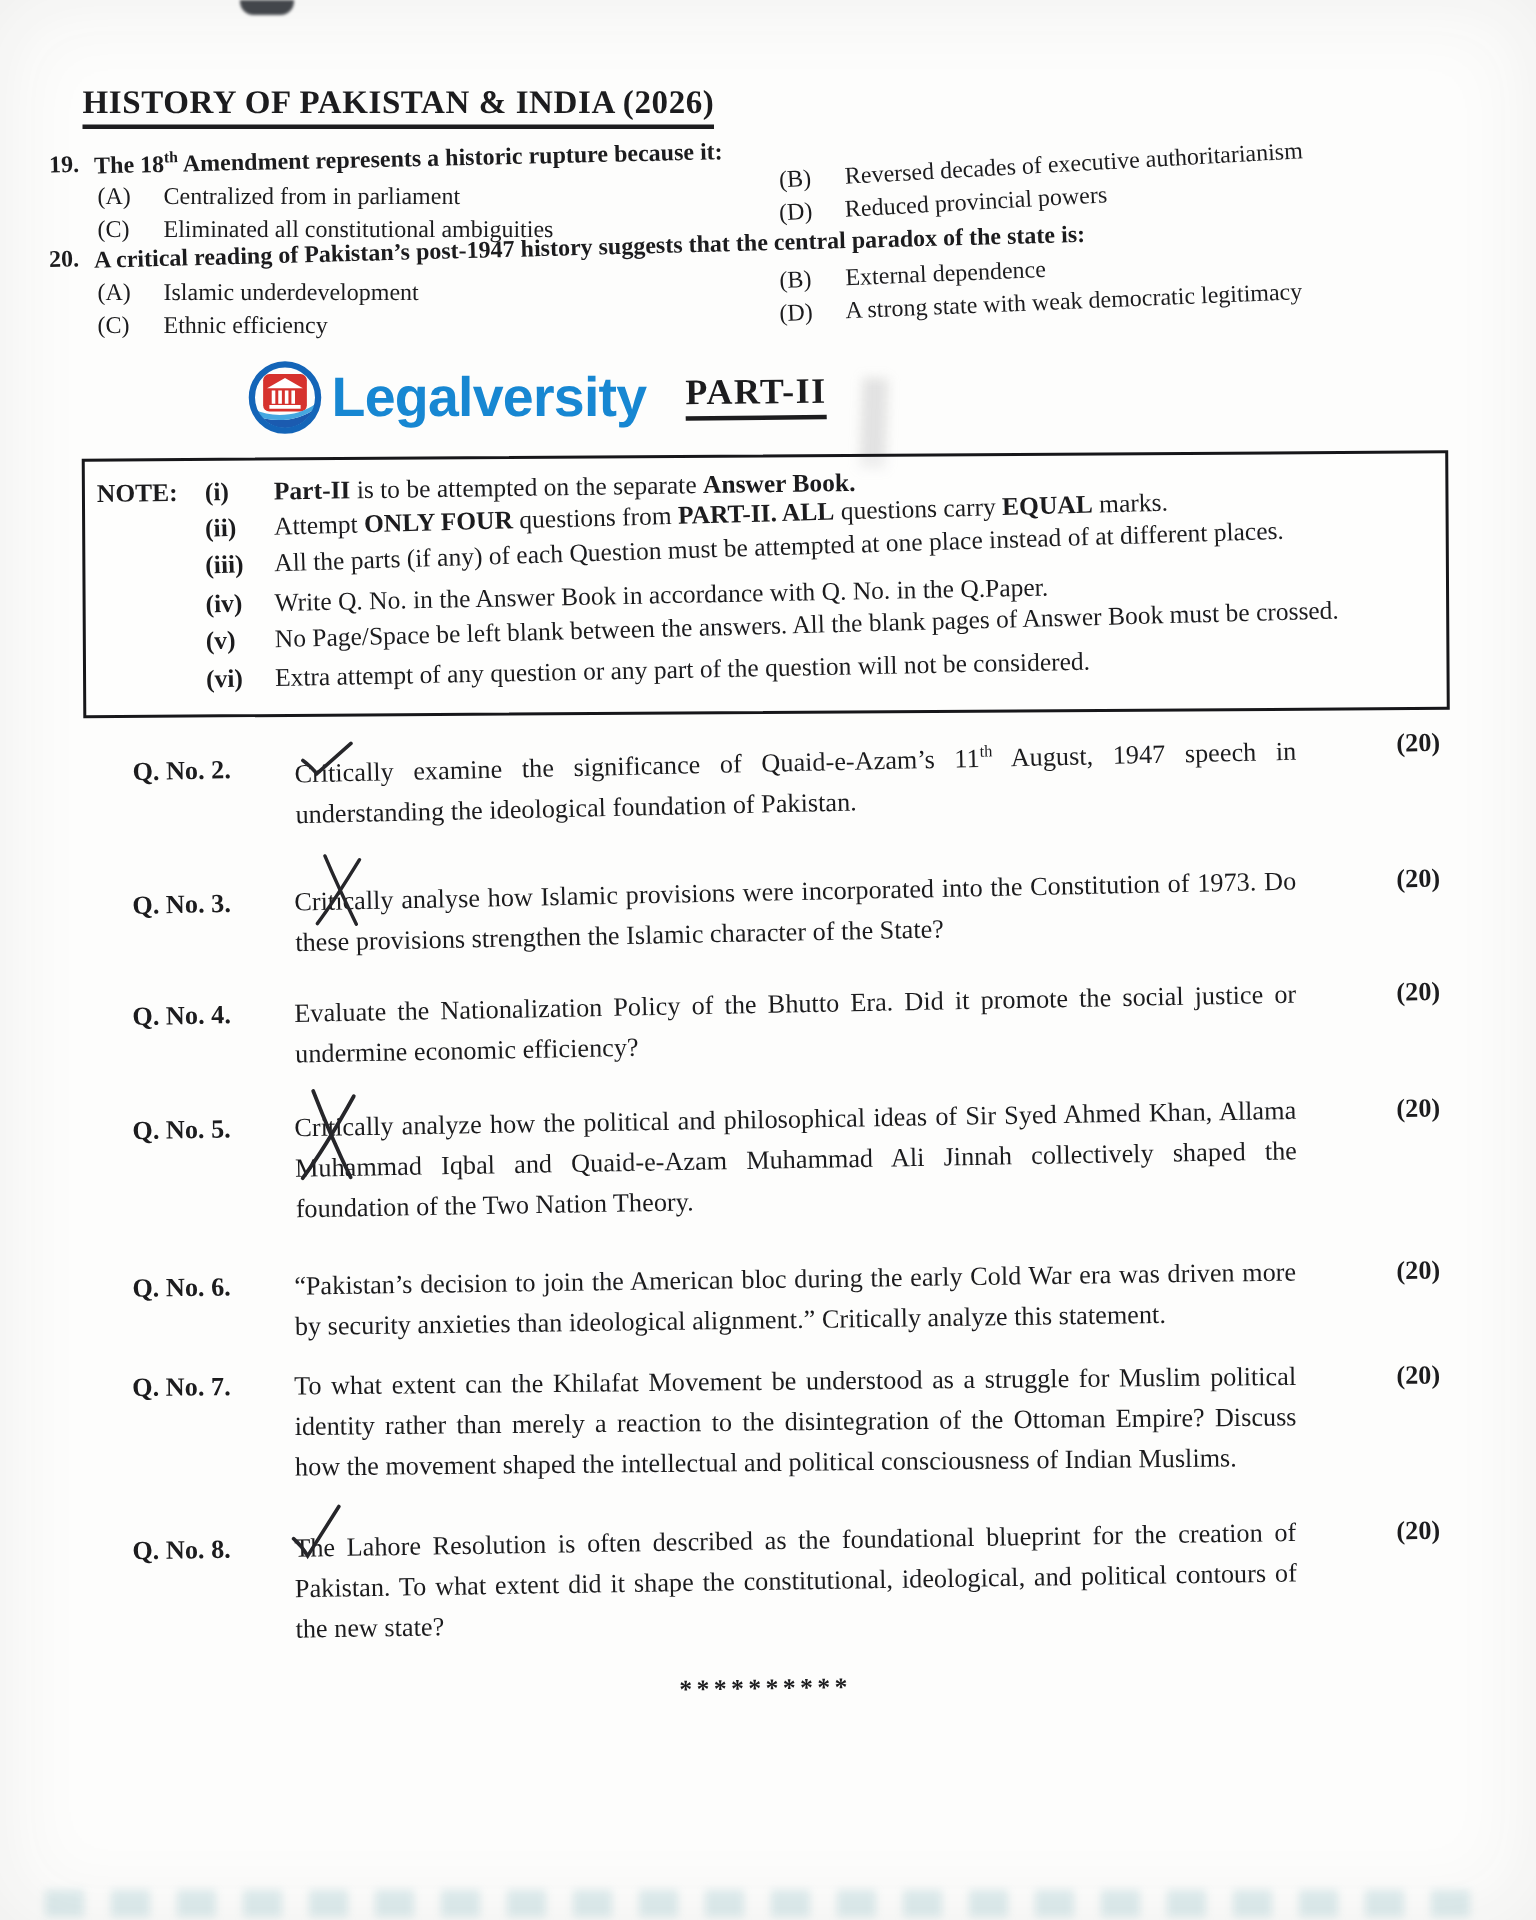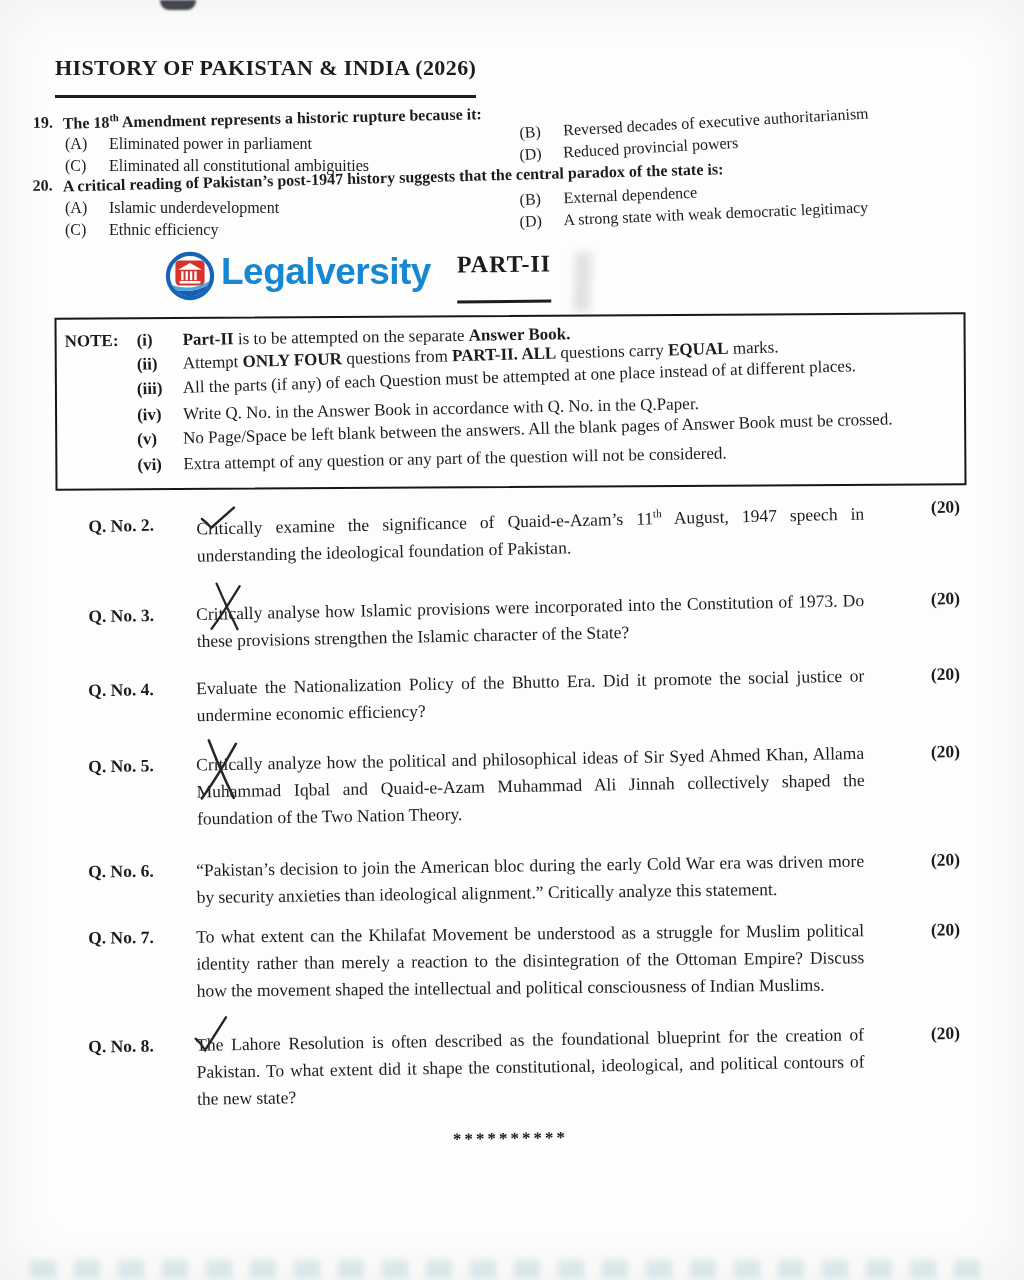--- a/index.html
+++ b/index.html
@@ -28,38 +28,38 @@
     position:absolute; left:30px; right:30px; top:1260px; height:18px;
     background:repeating-linear-gradient(90deg,
       rgba(96,165,175,0.20) 0 26px, rgba(255,255,255,0) 26px 44px);
     filter:blur(3px);
   }
 
   
   .doc-title {
     display:inline-block;
     font-size:22px; font-weight:bold; letter-spacing:.4px;
-    padding-bottom:14px; border-bottom:3px solid #1d1d1f;
+    padding-bottom:2px; border-bottom:3px solid #1d1d1f;
     margin-bottom:16px;
   }
 
   
   .mcq-section { font-size:16px; margin-bottom:10px; }
   .mcq-head { display:flex; gap:10px; font-weight:bold; margin-left:-22px; }
   .mcq-head .sup { font-size:10.5px; vertical-align:super; }
   .q19 .mcq-head { transform:rotate(-1.3deg); transform-origin:left bottom; }
   .q20 .mcq-head { transform:rotate(-1.5deg); transform-origin:left bottom; }
   .mcq-opts { display:grid; grid-template-columns:455px 1fr; padding-left:10px; }
   .opt { display:flex; gap:14px; line-height:22px; }
   .opt-num { min-width:30px; }
   .q19 .opt.right { transform:rotate(-3.2deg) translateY(-11px); transform-origin:left center; }
   .q20 .opt.right { transform:rotate(-2.4deg) translateY(-8px); transform-origin:left center; }
 
   
-  .brand-row { display:flex; margin:6px 0 12px 110px; height:52px; }
+  .brand-row { display:flex; align-items:center; margin:6px 0 12px 110px; height:52px; }
   .brand-logo { width:50px; height:50px; flex:0 0 auto; }
   .brand-word {
     font-family:"Liberation Sans","DejaVu Sans",sans-serif;
     font-size:37px; font-weight:bold; color:#1787d2; letter-spacing:-0.5px;
     margin-left:6px;
   }
   .part-heading {
     font-size:24px; font-weight:bold; letter-spacing:1px;
     border-bottom:3px solid #1d1d1f; padding-bottom:1px;
     margin-left:26px; transform:rotate(-0.6deg);
@@ -129,21 +129,21 @@
   <div class="mcq-section">
 
     <div class="mcq q19">
       <div class="mcq-head">
         <span class="mcq-num">19.</span>
         <span class="mcq-q"><span>The 18</span><sup class="sup">th</sup><span> Amendment represents a historic rupture because it:</span></span>
       </div>
       <div class="mcq-opts">
         <div class="opt left">
           <span class="opt-num">(A)</span>
-          <span>Eliminated power in parliament</span>
+          <span>Centralized from in parliament</span>
         </div>
         <div class="opt right">
           <span class="opt-num">(B)</span>
           <span>Reversed decades of executive authoritarianism</span>
         </div>
         <div class="opt left">
           <span class="opt-num">(C)</span>
           <span>Eliminated all constitutional ambiguities</span>
         </div>
         <div class="opt right">

